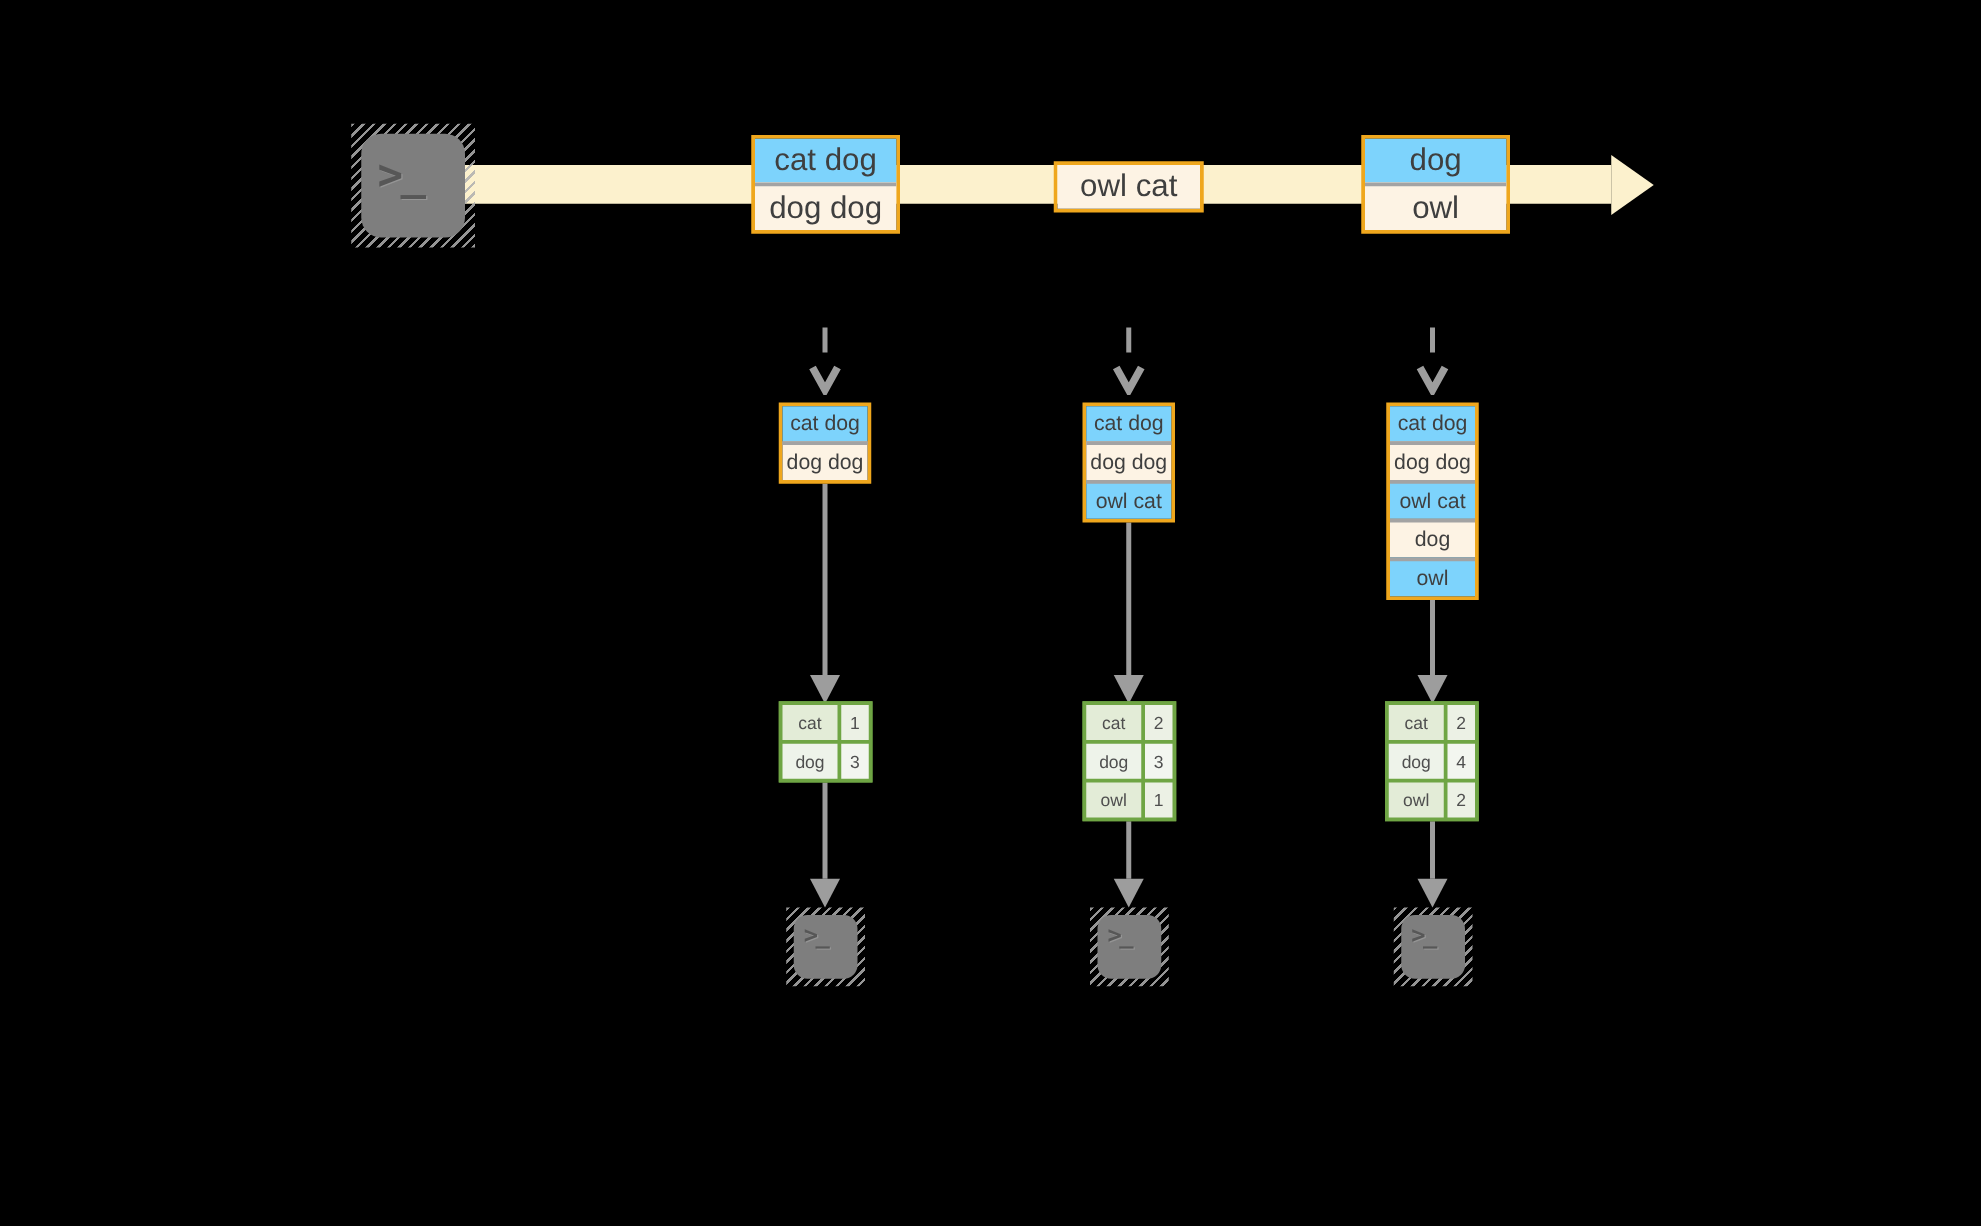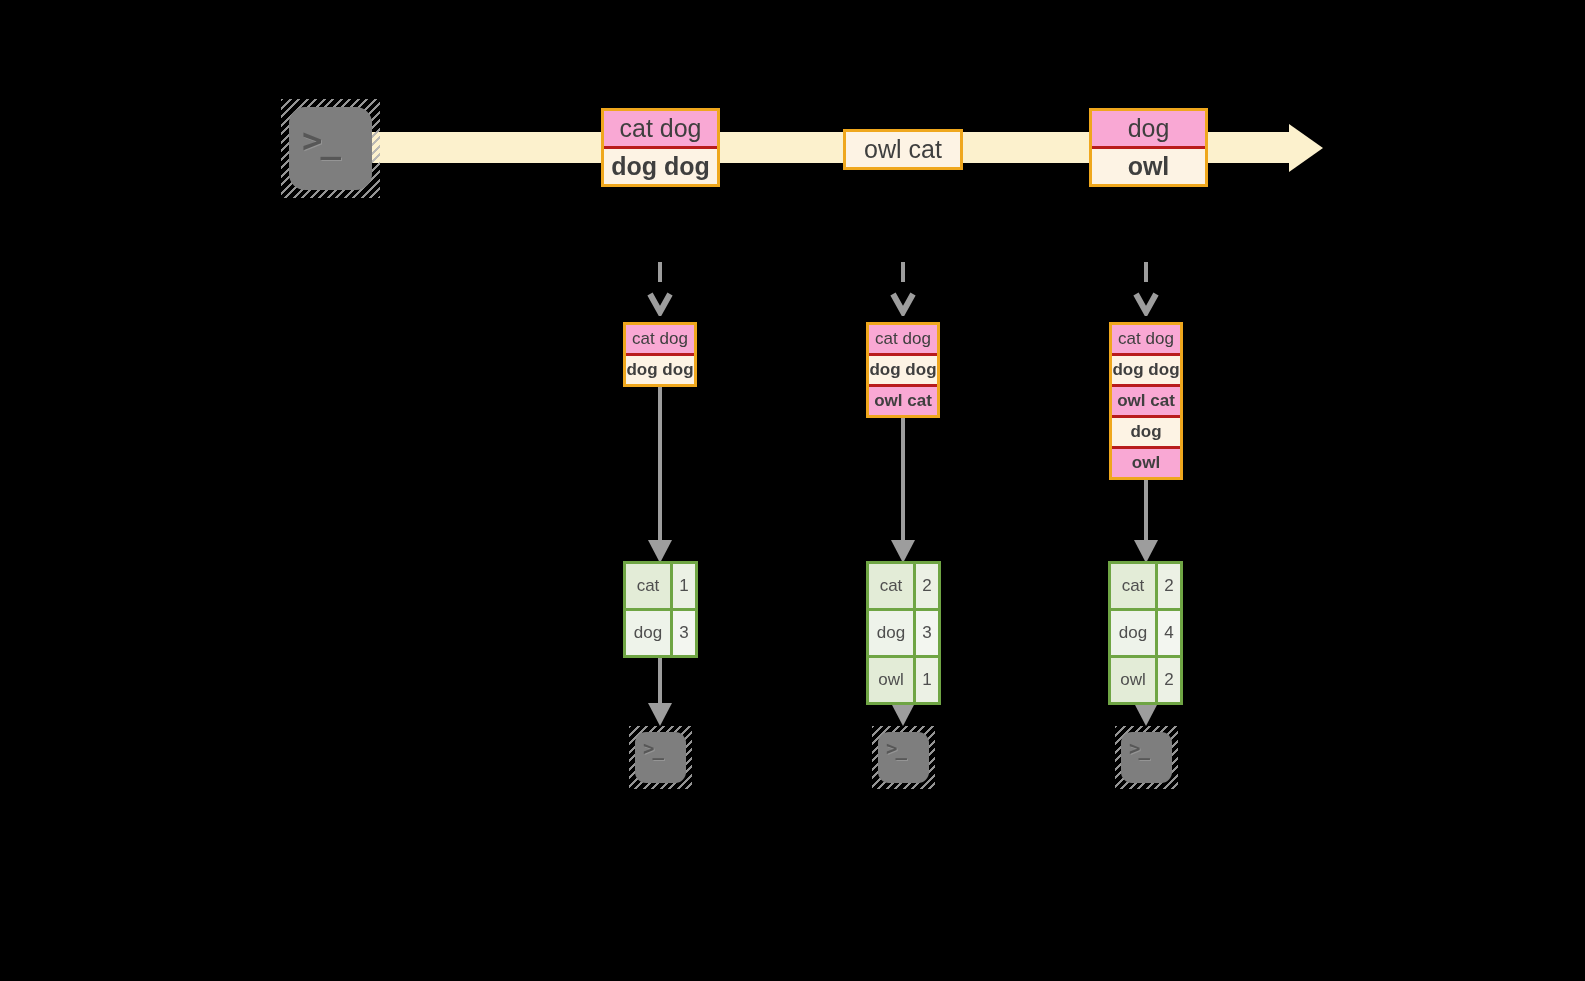--- a/index.html
+++ b/index.html
@@ -18,41 +18,41 @@
   .term-inner{position:absolute;background:#7e7e7e;}
   .term-lg .term-inner{inset:8px;border-radius:16px;}
   .term-sm .term-inner{inset:6px;border-radius:11px;}
   .glyph{position:absolute;font-family:"DejaVu Sans Mono",monospace;font-weight:bold;color:#575757;
     text-shadow:1px 1px 0 rgba(255,255,255,.18);letter-spacing:-2px;}
   .glyph-lg{left:13px;top:13px;font-size:34px;}
   .glyph-sm{left:8px;top:5px;font-size:19px;}
   
   .obox{position:absolute;box-sizing:border-box;border:3px solid #efa71d;z-index:6;}
   .orow{display:flex;align-items:center;justify-content:center;color:#3f3f3f;}
-  .orow + .orow{border-top:3px solid #b91c1c;font-weight:bold;}
+  .orow + .orow{border-top:3px solid #a3a3a3;}
   .event .orow{height:35px;font-size:25px;}
   .state .orow{height:28px;font-size:17px;width:68px;}
-  .peach{background:#f9a8d4;}
+  .peach{background:#7dd3fc;}
   .cream{background:#fdf3e4;}
   
   .dash{position:absolute;width:4px;height:20px;background:#9d9d9d;z-index:2;}
   .chev{position:absolute;z-index:2;}
   .shaft{position:absolute;width:4px;background:#9d9d9d;z-index:2;}
   .tri{position:absolute;width:0;height:0;z-index:2;
     border-left:12px solid transparent;border-right:12px solid transparent;
     border-top:23px solid #9d9d9d;}
   
   .query{position:absolute;left:695px;top:462px;width:428px;height:46px;background:#ffffff;
     display:flex;align-items:center;justify-content:center;z-index:5;
     font-size:37px;font-weight:300;color:#161616;letter-spacing:1px;}
   .query-line{position:absolute;left:206px;top:0;width:4px;height:46px;background:#dcdcdc;}
   
   .rtable{position:absolute;box-sizing:content-box;border:3px solid #6fa544;background:#6fa544;
     display:grid;grid-template-columns:44px 22px;gap:3px;z-index:6;}
-  .cell{height:44px;display:flex;align-items:center;justify-content:center;font-size:17px;color:#4f4f4f;}
+  .cell{height:28px;display:flex;align-items:center;justify-content:center;font-size:14px;color:#4f4f4f;}
   .wc1{background:#e3ecd7;}
   .cc1{background:#ecf1e5;}
   .wc2{background:#eef3ea;}
   .cc2{background:#f3f6f0;}
 </style>
 </head>
 <body>
 
 <div class="canvas">
 

